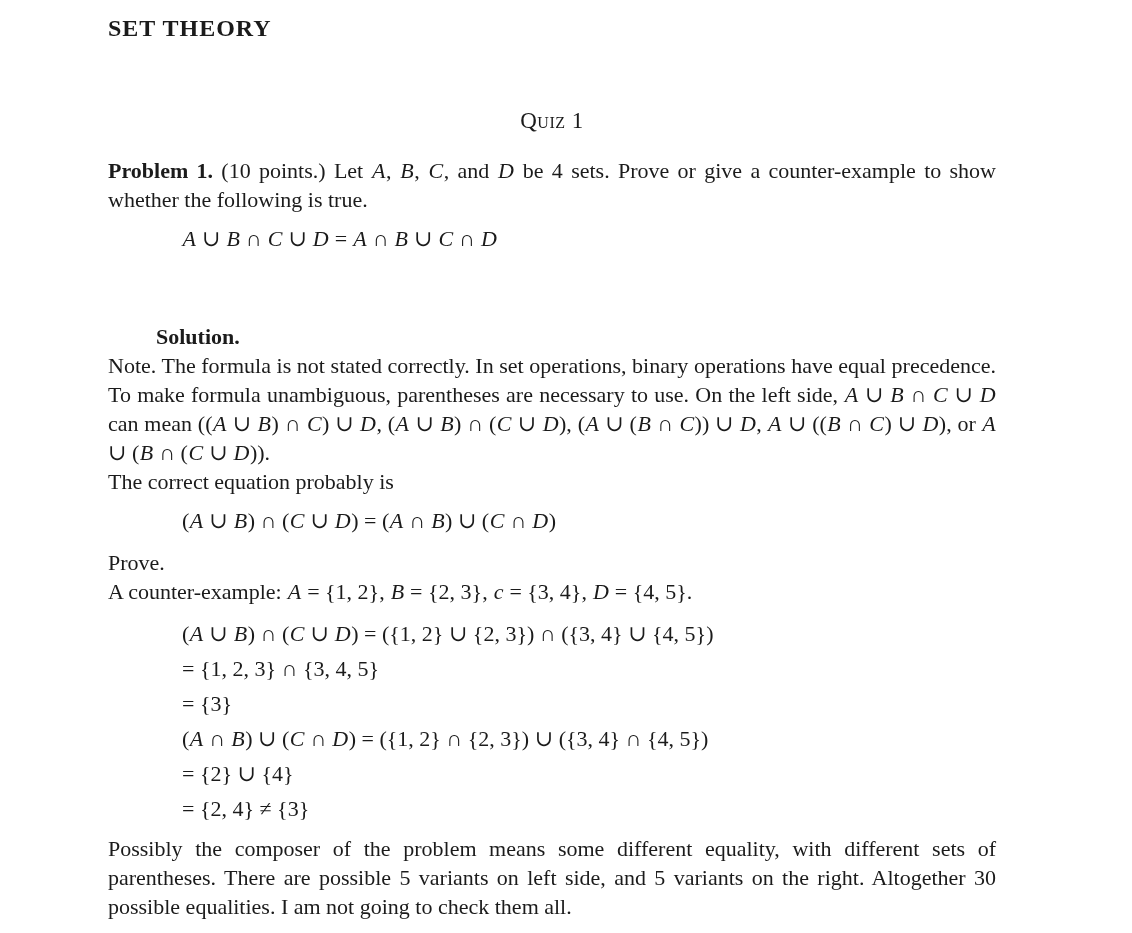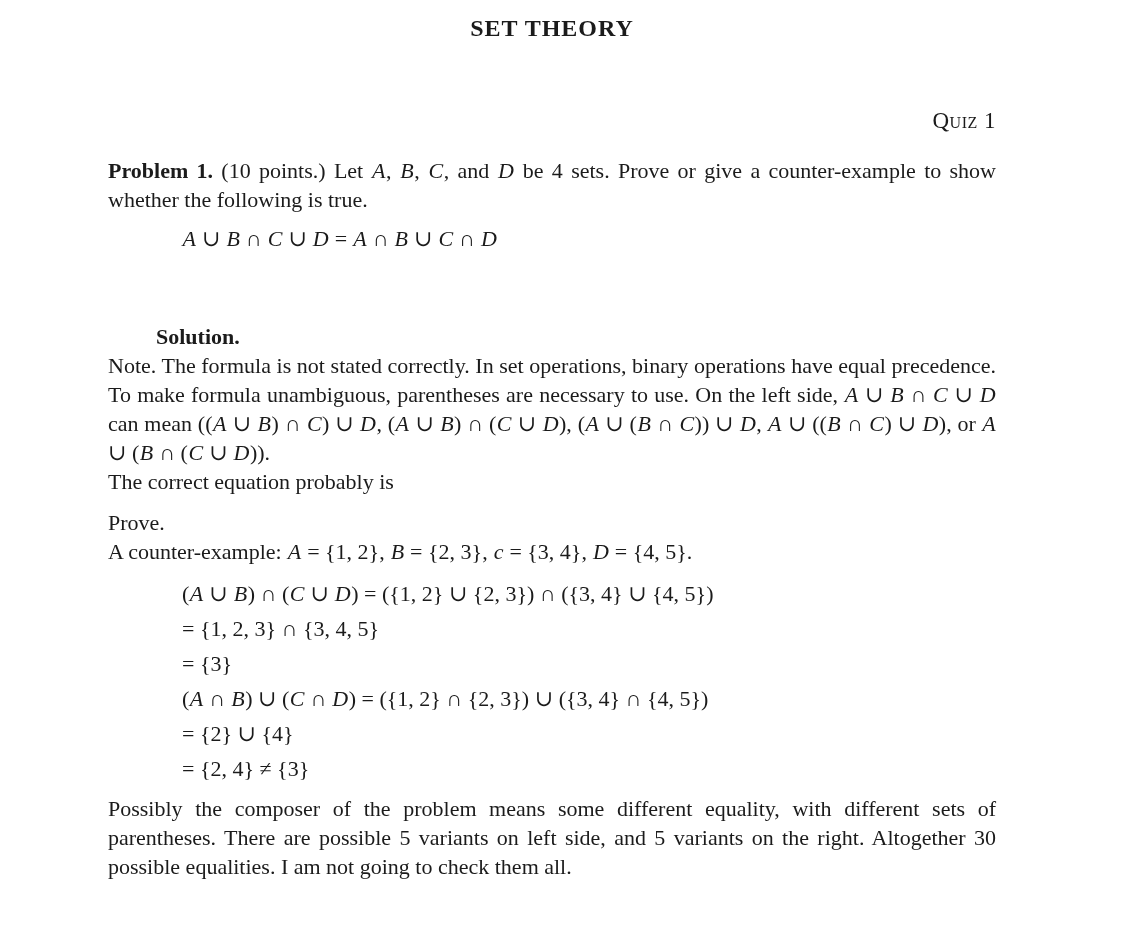--- a/index.html
+++ b/index.html
@@ -18,28 +18,28 @@
     width: 888px;
     margin-left: 108px;
     font-size: 22px;
     line-height: 29px;
   }
   .title {
     padding-top: 14px;
     font-size: 24px;
     line-height: 28px;
     font-weight: 700;
-    text-align: center;
+    text-align: left;
     letter-spacing: 1px;
   }
   .quiz {
     margin-top: 66px;
     font-size: 23px;
     line-height: 26px;
-    text-align: right;
+    text-align: center;
     font-variant: small-caps;
     letter-spacing: 0.5px;
   }
   .para { text-align: justify; }
   .p1 { margin-top: 22px; }
   .display {
     padding-left: 74px;
     margin-top: 10px;
     line-height: 30px;
   }
@@ -70,20 +70,21 @@
   <div class="para p1"><b class="bold">Problem 1.</b> (10 points.) Let <span class="math"><i>A</i>, <i>B</i>, <i>C</i>,</span> and <span class="math"><i>D</i></span> be 4 sets. Prove or give a counter-example to show whether the following is true.</div>
 
   <div class="display"><span class="math"><i>A</i> ∪ <i>B</i> ∩ <i>C</i> ∪ <i>D</i> = <i>A</i> ∩ <i>B</i> ∪ <i>C</i> ∩ <i>D</i></span></div>
 
   <div class="sol-heading">Solution.</div>
 
   <div class="para">Note. The formula is not stated correctly. In set operations, binary operations have equal precedence. To make formula unambiguous, parentheses are necessary to use. On the left side, <span class="math"><i>A</i> ∪ <i>B</i> ∩ <i>C</i> ∪ <i>D</i></span> can mean <span class="math">((<i>A</i> ∪ <i>B</i>) ∩ <i>C</i>) ∪ <i>D</i></span>, <span class="math">(<i>A</i> ∪ <i>B</i>) ∩ (<i>C</i> ∪ <i>D</i>)</span>, <span class="math">(<i>A</i> ∪ (<i>B</i> ∩ <i>C</i>)) ∪ <i>D</i></span>, <span class="math"><i>A</i> ∪ ((<i>B</i> ∩ <i>C</i>) ∪ <i>D</i>)</span>, or <span class="math"><i>A</i> ∪ (<i>B</i> ∩ (<i>C</i> ∪ <i>D</i>))</span>.</div>
 
   <div>The correct equation probably is</div>
 
+  <div class="display"><span class="math">(<i>A</i> ∪ <i>B</i>) ∩ (<i>C</i> ∪ <i>D</i>) = (<i>A</i> ∩ <i>B</i>) ∪ (<i>C</i> ∩ <i>D</i>)</span></div>
 
   <div style="margin-top:12px">Prove.</div>
 
   <div>A counter-example: <span class="math"><i>A</i> = {1, 2}, <i>B</i> = {2, 3}, <i>c</i> = {3, 4}, <i>D</i> = {4, 5}</span>.</div>
 
   <div class="derivation">
       <div><span class="math">(<i>A</i> ∪ <i>B</i>) ∩ (<i>C</i> ∪ <i>D</i>) = ({1, 2} ∪ {2, 3}) ∩ ({3, 4} ∪ {4, 5})</span></div>
       <div><span class="math">= {1, 2, 3} ∩ {3, 4, 5}</span></div>
       <div><span class="math">= {3}</span></div>
       <div><span class="math">(<i>A</i> ∩ <i>B</i>) ∪ (<i>C</i> ∩ <i>D</i>) = ({1, 2} ∩ {2, 3}) ∪ ({3, 4} ∩ {4, 5})</span></div>

